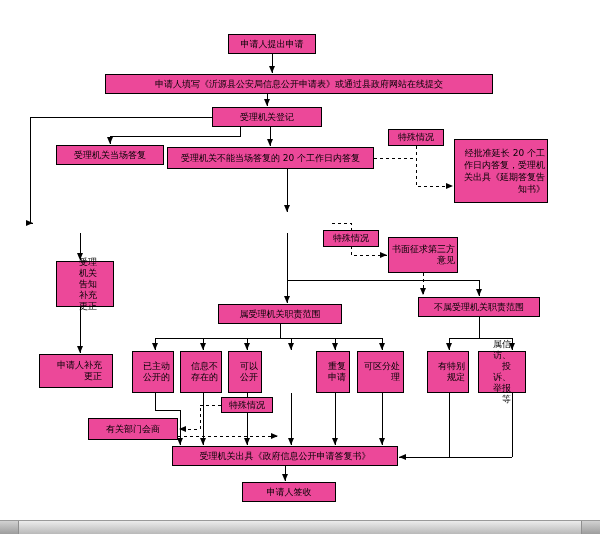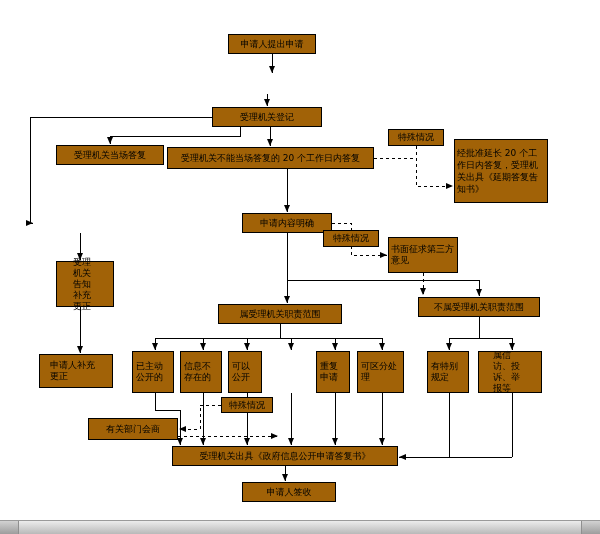--- a/index.html
+++ b/index.html
@@ -8,25 +8,25 @@
     width:600px;height:534px;
     background:#ffffff;
     font-family:"DejaVu Sans",sans-serif;
     overflow:hidden;
   }
   #wires{position:absolute;left:0;top:0;z-index:0;}
   .node{
     position:absolute;
     box-sizing:border-box;
     border:1px solid #000;
-    background:#a16207;
+    background:#ec4899;
     display:flex;
     align-items:center;
     justify-content:center;
-    text-align:left;
+    text-align:right;
     font-size:9px;
     line-height:11px;
     color:#000;
     z-index:1;
     padding:1px 2px;
     word-break:break-all;
   }
   .scrollbar{
     position:absolute;left:0;bottom:0;width:600px;height:13px;
     background:linear-gradient(to bottom,#ececec,#b9b9b9);
@@ -92,33 +92,33 @@
         <path d="M332,223 L351,223 L351,255 L387,255" marker-end="url(#arr)"></path>
         <path d="M423,273 L423,295" marker-end="url(#arr)"></path>
         <path d="M221,405 L200,405 L200,429 L179,429" marker-end="url(#arr)"></path>
         <path d="M178,436 L278,436" marker-end="url(#arr)"></path>
       </g>
     </g>
   </svg>
 
   <div class="node" style="left:228px;top:34px;width:88px;height:20px">申请人提出申请</div>
 
+  <div class="node" style="left:105px;top:74px;width:388px;height:20px">申请人填写《沂源县公安局信息公开申请表》或通过县政府网站在线提交</div>
 
   <div class="node" style="left:212px;top:107px;width:110px;height:20px">受理机关登记</div>
 
   <div class="node" style="left:56px;top:145px;width:108px;height:20px">受理机关当场答复</div>
 
   <div class="node" style="left:167px;top:147px;width:207px;height:22px">受理机关不能当场答复的 20 个工作日内答复</div>
 
   <div class="node" style="left:388px;top:129px;width:56px;height:17px">特殊情况</div>
 
   <div class="node" style="left:454px;top:139px;width:94px;height:64px;line-height:12px">经批准延长 20 个工作日内答复，受理机关出具《延期答复告知书》</div>
 
 
-  <div class="node" style="left:242px;top:213px;width:90px;height:20px">申请内容明确</div>
 
   <div class="node" style="left:323px;top:230px;width:56px;height:17px">特殊情况</div>
 
   <div class="node" style="left:388px;top:237px;width:70px;height:36px">书面征求第三方意见</div>
 
   <div class="node" style="left:56px;top:261px;width:58px;height:46px;padding:1px 16px">受理机关告知补充更正</div>
 
   <div class="node" style="left:218px;top:304px;width:124px;height:20px">属受理机关职责范围</div>
 
   <div class="node" style="left:418px;top:297px;width:122px;height:20px">不属受理机关职责范围</div>
@@ -131,21 +131,21 @@
 
   <div class="node" style="left:228px;top:351px;width:34px;height:42px;padding:14px 3px">可以公开</div>
 
 
   <div class="node" style="left:316px;top:351px;width:34px;height:42px;padding:1px 3px">重复申请</div>
 
   <div class="node" style="left:357px;top:351px;width:47px;height:42px;padding:1px 3px">可区分处理</div>
 
   <div class="node" style="left:427px;top:351px;width:42px;height:42px;padding:10px 3px">有特别规定</div>
 
-  <div class="node" style="left:478px;top:351px;width:64px;height:42px;padding:1px 14px">属信访、投诉、举报等</div>
+  <div class="node" style="left:478px;top:351px;width:48px;height:42px;padding:1px 20px">属信访、投诉、举报等</div>
 
   <div class="node" style="left:221px;top:397px;width:52px;height:16px">特殊情况</div>
 
   <div class="node" style="left:172px;top:446px;width:226px;height:20px">受理机关出具《政府信息公开申请答复书》</div>
 
   <div class="node" style="left:88px;top:418px;width:90px;height:22px">有关部门会商</div>
 
   <div class="node" style="left:242px;top:482px;width:94px;height:20px">申请人签收</div>
 
   <div class="scrollbar">

